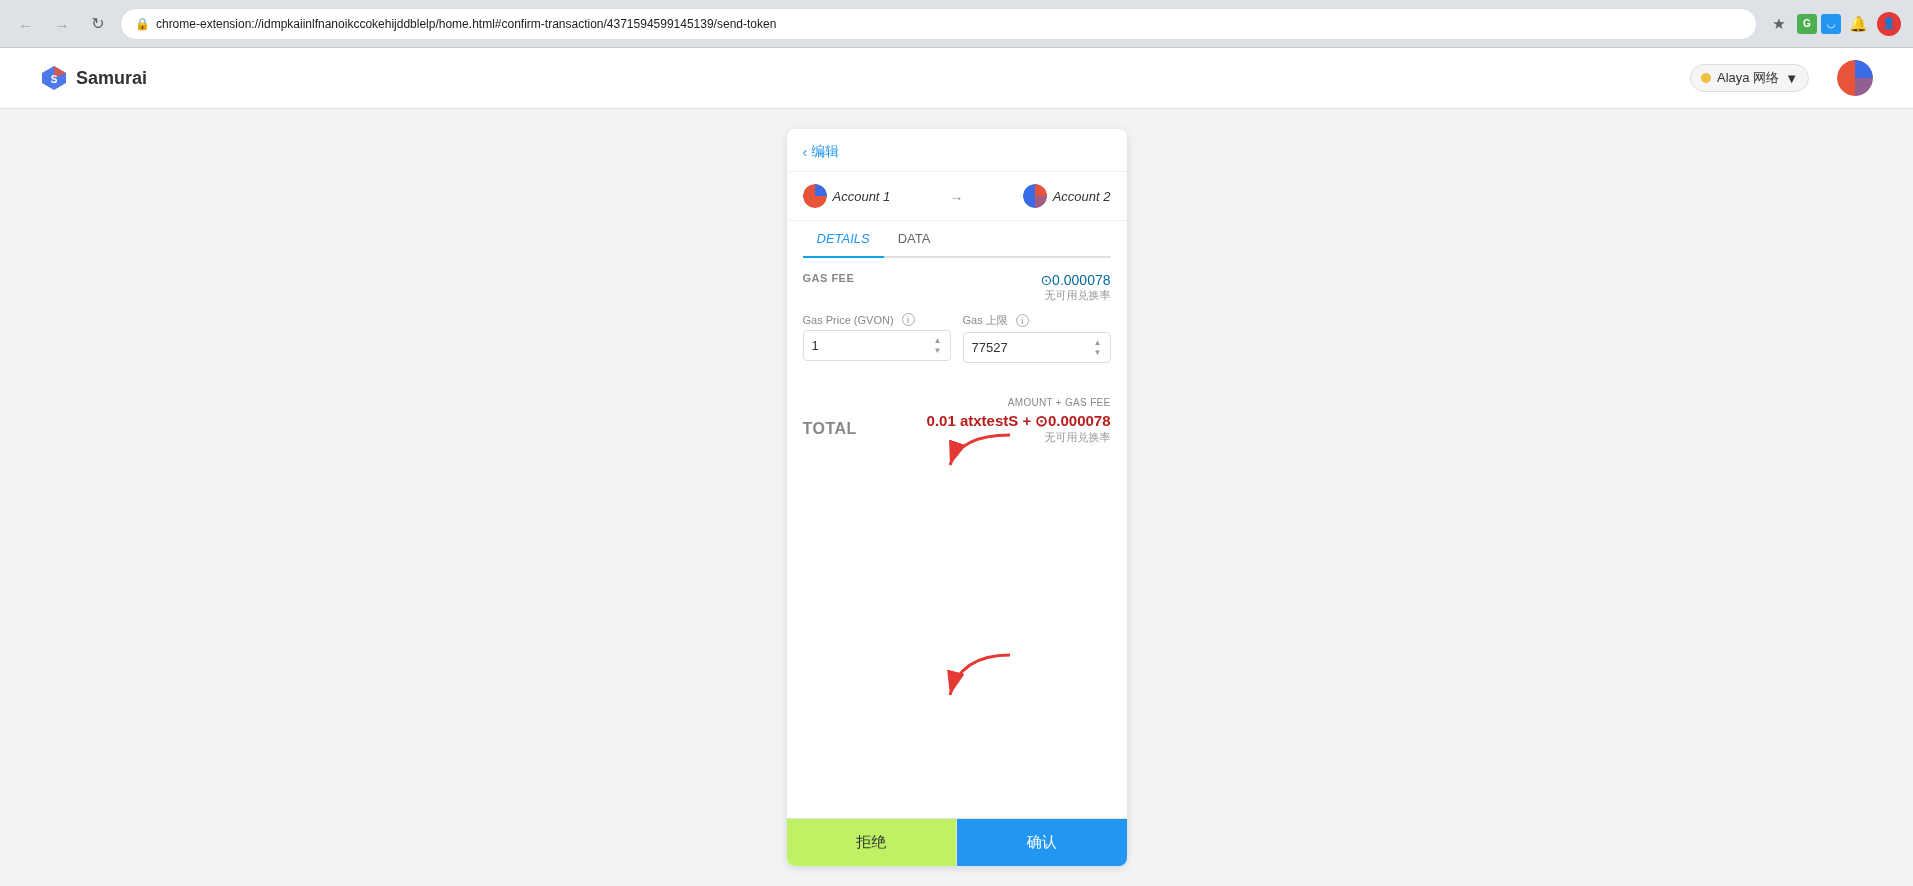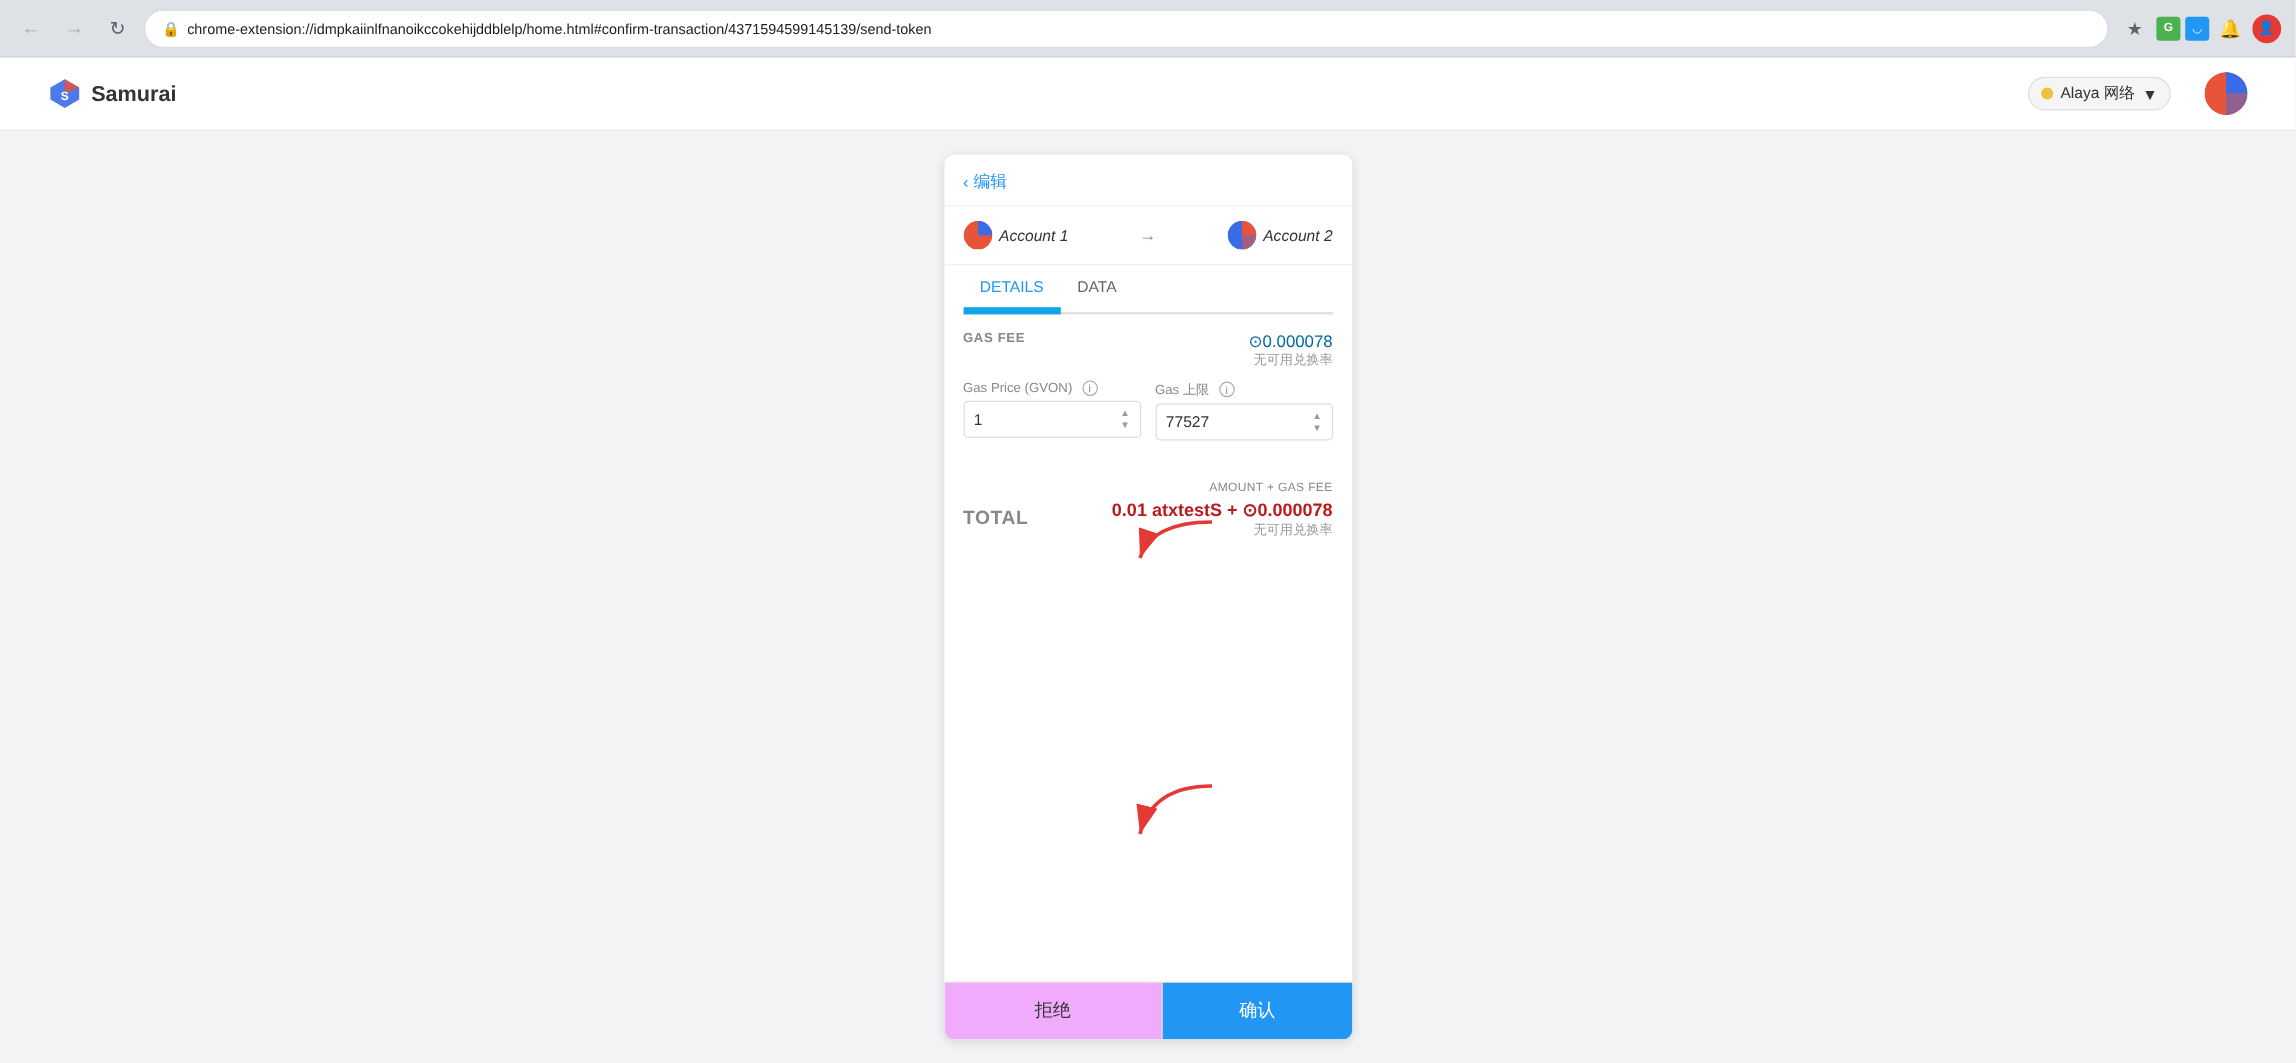--- a/index.html
+++ b/index.html
@@ -177,21 +177,22 @@
       padding: 10px 14px;
       font-size: 13px;
       cursor: pointer;
       color: #666;
       border-bottom: 2px solid transparent;
       margin-bottom: -2px;
       font-weight: 500;
     }
     .tab.active {
       color: #2196f3;
-      border-bottom: 6px solid #0ea5e9;
+      border-bottom: 2px solid #0ea5e9;
+      font-style: italic;
     }
 
     
     .details-section {
       padding: 14px 16px;
     }
     .gas-fee-row {
       display: flex;
       justify-content: space-between;
       align-items: flex-start;
@@ -268,30 +269,30 @@
     
     .button-row {
       display: flex;
       gap: 0;
       border-top: 1px solid #e0e0e0;
       margin-top: auto;
     }
     .btn-reject {
       flex: 1;
       padding: 14px;
-      background: #f0abfc;
+      background: #bef264;
       border: none;
       border-right: 1px solid #e0e0e0;
       font-size: 15px; color: #333;
       cursor: pointer;
       font-weight: 500;
     }
     .btn-confirm {
       flex: 1;
-      padding: 2px;
+      padding: 14px;
       background: #2196f3;
       border: none;
       font-size: 15px; color: white;
       cursor: pointer;
       font-weight: 500;
     }
 
     
     .pie-avatar {
       width: 36px; height: 36px; border-radius: 50%;

